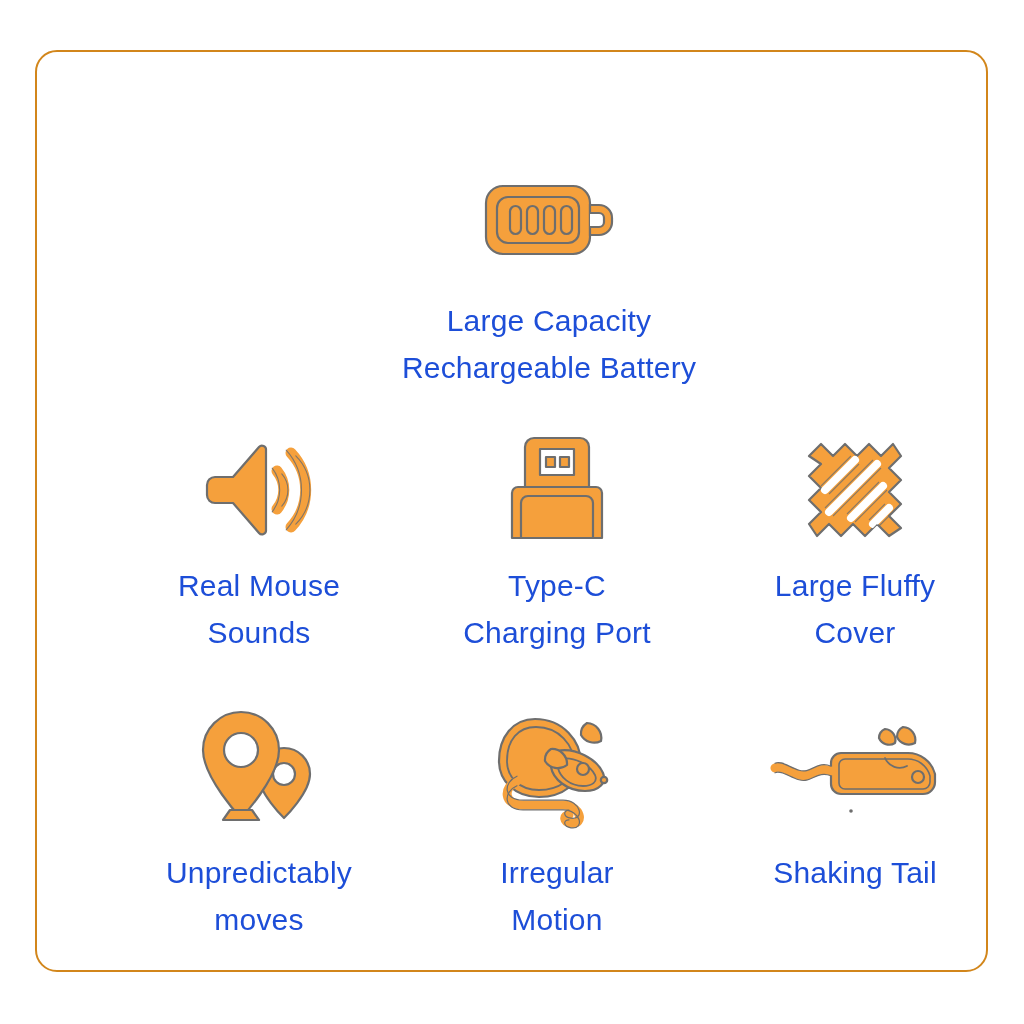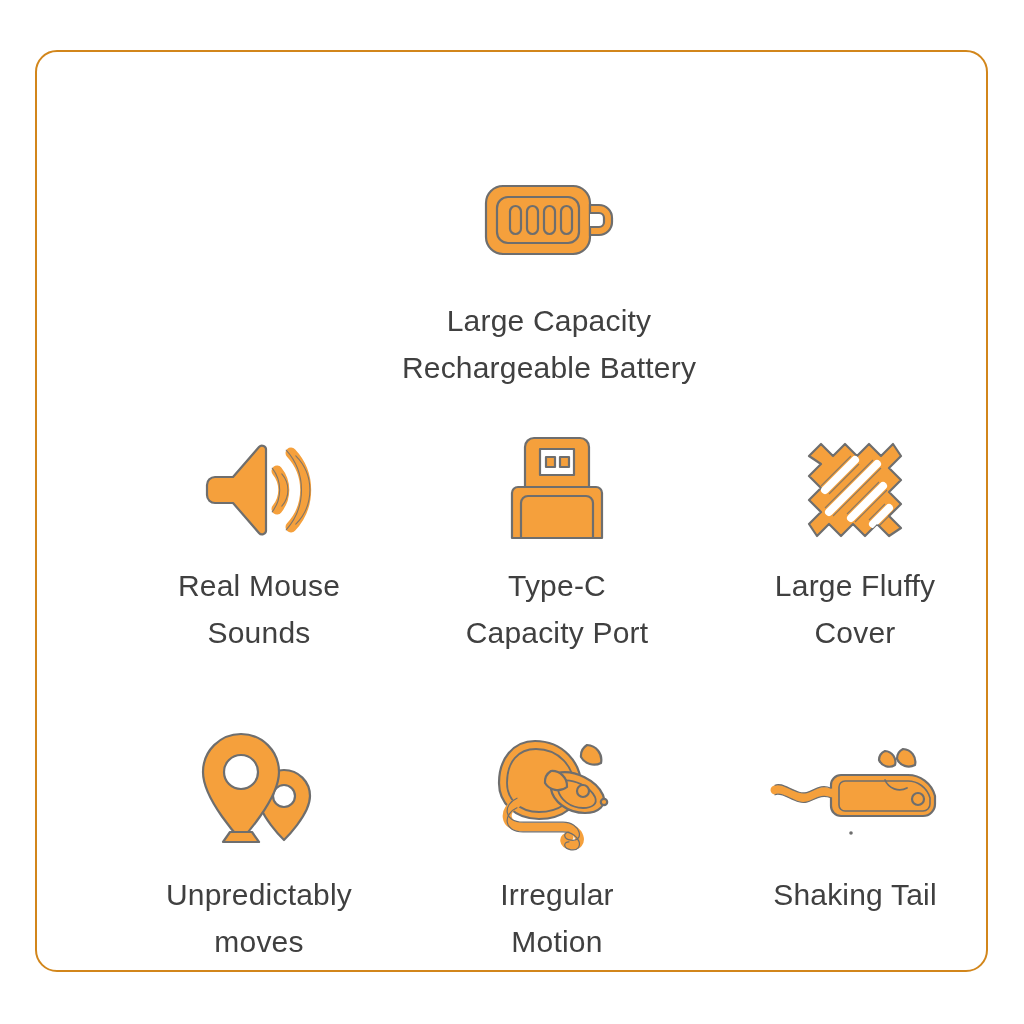--- a/index.html
+++ b/index.html
@@ -42,21 +42,21 @@
     flex-direction: column;
     align-items: center;
     text-align: center;
   }
   .icon-box {
     display: flex;
     align-items: center;
     justify-content: center;
   }
   .label {
-    color: #404040;
+    color: #1d4ed8;
     font-family: "Liberation Sans", sans-serif;
     font-weight: 300;
     font-size: 30px;
     line-height: 1.55;
     letter-spacing: 0.2px;
     white-space: pre-line;
   }
 
   
   .cell-hero {
@@ -69,21 +69,21 @@
 
   
   .row2 { top: 378px; width: 300px; }
   .row2 .icon-box { height: 120px; }
   .row2 .label { margin-top: 13px; }
   .c-sound  { left: 72px; }
   .c-usb    { left: 370px; }
   .c-fluffy { left: 668px; }
 
   
-  .row3 { top: 672px; width: 300px; }
+  .row3 { top: 650px; width: 300px; }
   .row3 .icon-box { height: 130px; }
   .row3 .label { margin-top: 18px; }
   .c-pin   { left: 72px; }
   .c-irreg { left: 370px; }
   .c-tail  { left: 668px; }
 
   svg { display: block; overflow: visible; }
 </style>
 </head>
 <body>
@@ -140,21 +140,21 @@
             <path d="M30 6 h46 a9 9 0 0 1 9 9 v44 h-64 v-44 a9 9 0 0 1 9 -9 z" fill="#F5A03C"></path>
             <rect x="36" y="17" width="34" height="26" fill="#ffffff"></rect>
             <rect x="42" y="25" width="9" height="10" fill="#F5A03C"></rect>
             <rect x="56" y="25" width="9" height="10" fill="#F5A03C"></rect>
             <path d="M14 55 h78 a6 6 0 0 1 6 6 v45 h-90 v-45 a6 6 0 0 1 6 -6 z" fill="#F5A03C"></path>
             <path d="M24 64 h58 a7 7 0 0 1 7 7 v35 h-72 v-35 a7 7 0 0 1 7 -7 z" fill="#F5A03C"></path>
           </g>
         </svg>
       </div>
       <div class="label">Type-C
-Capacity Port</div>
+Charging Port</div>
     </div>
 
     <div class="cell row2 c-fluffy">
       <div class="icon-box">
         <svg width="112" height="112" viewBox="0 0 112 112">
           <defs>
             <clipPath id="swatchClip">
               <path d="M10 22 L22 10 L34 22 L46 10 L58 22 L70 10 L82 22 L94 10 L102 22
                        L90 34 L102 46 L90 58 L102 70 L90 82 L102 94 L90 102 L78 90
                        L66 102 L54 90 L42 102 L30 90 L18 102 L10 90

